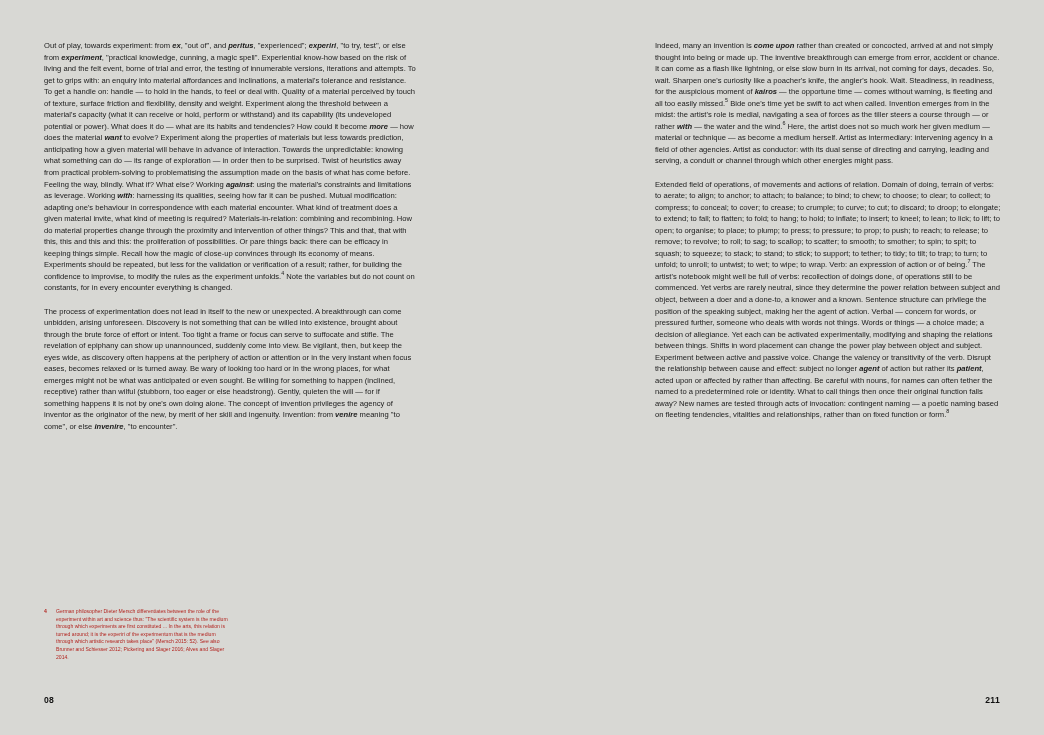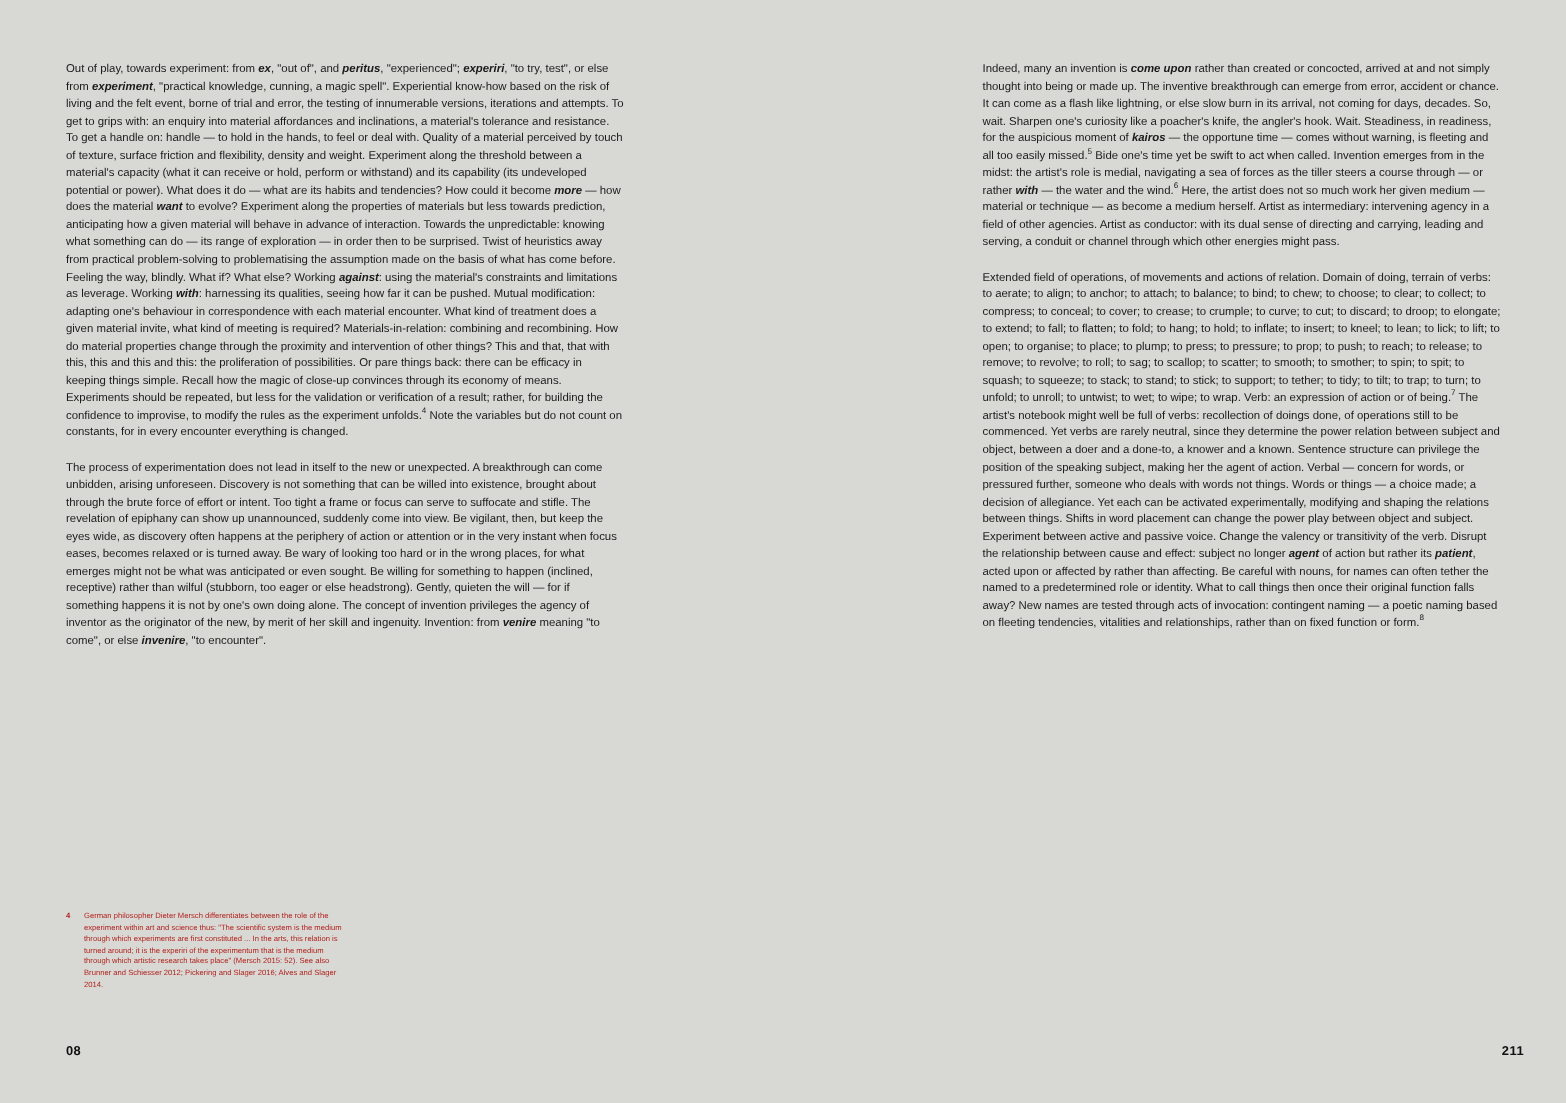--- a/index.html
+++ b/index.html
@@ -84,21 +84,21 @@
 
   .folio {
     position: absolute;
     bottom: 30px;
     font-size: 8.6px;
     color: #111;
     font-weight: bold;
     letter-spacing: 0.3px;
   }
   .folio-left { left: 44px; }
-  .folio-right { right: 28px; }
+  .folio-right { right: 44px; }
 
   .gutter-line {
     position: absolute;
     left: 521px;
     top: 0;
     width: 1px;
     height: 735px;
     background: rgba(0,0,0,0.045);
   }
 </style>

